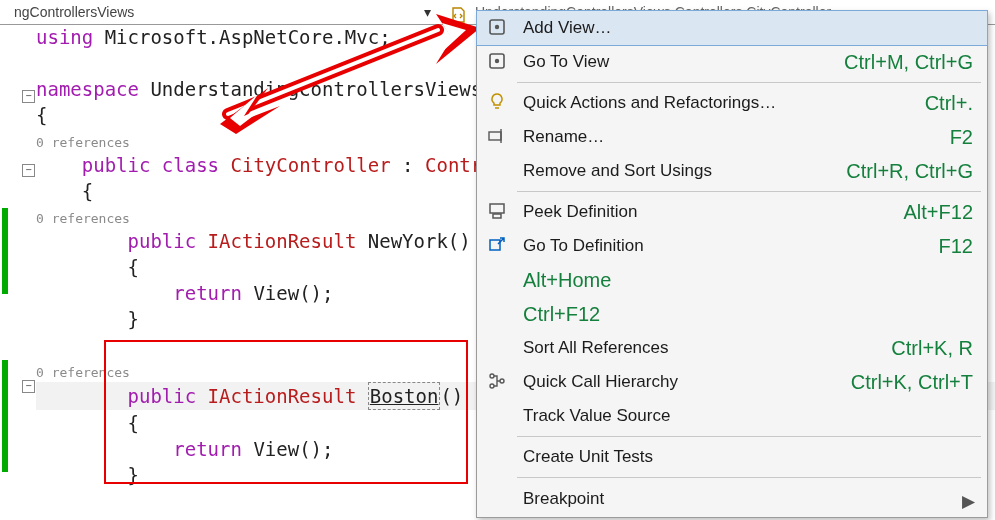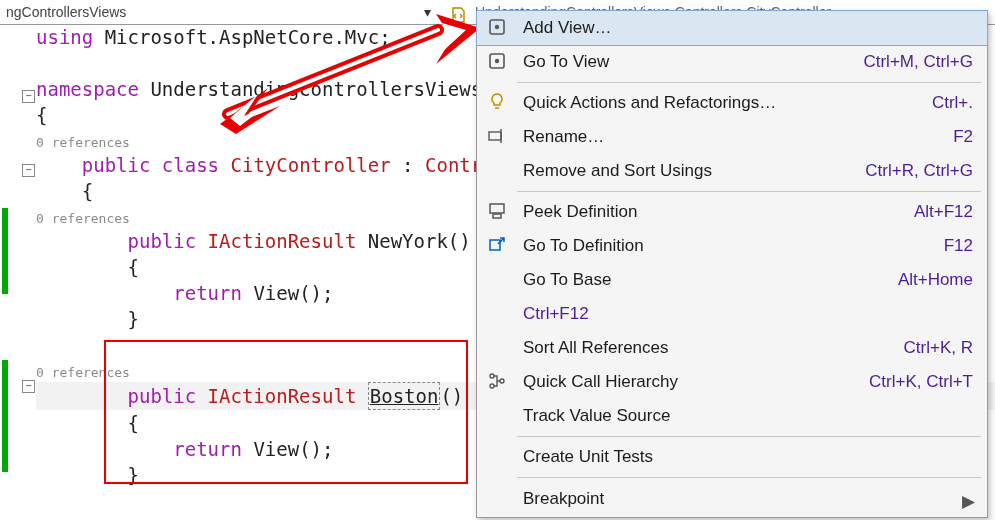--- a/index.html
+++ b/index.html
@@ -1,19 +1,19 @@
 <!DOCTYPE html>
 <html><head>
 <meta charset="utf-8">
 <style>
   html,body{margin:0;padding:0;font-family:"Segoe UI",Arial,sans-serif;font-size:16px;background:#fff;color:#222;}
   .frame{position:relative;width:995px;height:520px;overflow:hidden;}
   
   .tab-bar{position:absolute;top:0;left:0;right:0;height:24px;border-bottom:1px solid #999;display:flex;align-items:center;font-size:14px;color:#444;}
-  .tab-left{flex:1;padding-left:6px;}
+  .tab-left{flex:1;padding-left:14px;}
   .tab-drop{padding:0 10px;color:#333;}
   .tab-right{width:520px;padding-left:34px;position:relative;color:#666;}
   .tab-right-icon{position:absolute;left:8px;top:2px;color:#b98500;}
   
   .code{position:absolute;top:24px;left:0;right:0;bottom:0;font-family:Consolas,monospace;font-size:19px;line-height:26px;}
   .gutter{position:absolute;left:0;top:0;bottom:0;width:36px;}
   .toggle{position:absolute;left:22px;width:11px;height:11px;border:1px solid #888;background:#fff;color:#555;font-size:10px;line-height:10px;text-align:center;}
   .green-mark{position:absolute;left:2px;width:6px;background:#0a0;}
   .code-body{position:absolute;left:36px;right:0;top:0;bottom:0;}
   .ln{white-space:pre;}
@@ -27,21 +27,21 @@
   
   .arrow-svg{position:absolute;pointer-events:none;}
   
   .ctx{position:absolute;top:10px;left:476px;width:510px;background:#f5f5f5;border:1px solid #9b9b9b;box-shadow:2px 3px 6px rgba(0,0,0,.25);font-size:17px;color:#1b1b1b;}
   .ctx-row{display:flex;align-items:center;height:34px;padding:0 14px 0 46px;position:relative;}
   .ctx-row.hover{background:#dbe6f3;border:1px solid #7da9d8;margin:-1px;height:34px;}
   .ctx-row.tall{height:36px;}
   .ctx-sep{height:0;border-top:1px solid #c8c8c8;margin:3px 6px 3px 40px;}
   .ctx-icon{position:absolute;left:10px;top:6px;color:#6b6b6b;}
   .ctx-label{flex:1;}
-  .ctx-short{color:#4c1d95;font-size:17px;}
+  .ctx-short{color:#15803d;font-size:20px;}
   .ctx-arrow{position:absolute;right:12px;top:10px;color:#555;}
   
   svg{display:block}
 </style>
 </head>
 <body>
 
 <div class="frame">
 
   <div class="tab-bar">
@@ -161,21 +161,20 @@
       <span class="ctx-icon">
         <svg width="20" height="20">
             <rect x="3" y="5" width="10" height="10" fill="none" stroke="#0060c0" stroke-width="1.5"></rect>
             <path d="M13 3h4v4M17 3l-6 6" fill="none" stroke="#0060c0" stroke-width="1.5"></path>
           </svg>
       </span>
       <span class="ctx-label">Go To Definition</span>
       <span class="ctx-short">F12</span>
     </div>
     <div class="ctx-row">
-      <span class="ctx-label">Go To Base</span>
       <span class="ctx-short">Alt+Home</span>
     </div>
     <div class="ctx-row">
       <span class="ctx-short">Ctrl+F12</span>
     </div>
     <div class="ctx-row">
       <span class="ctx-label">Sort All References</span>
       <span class="ctx-short">Ctrl+K, R</span>
     </div>
     <div class="ctx-row">

